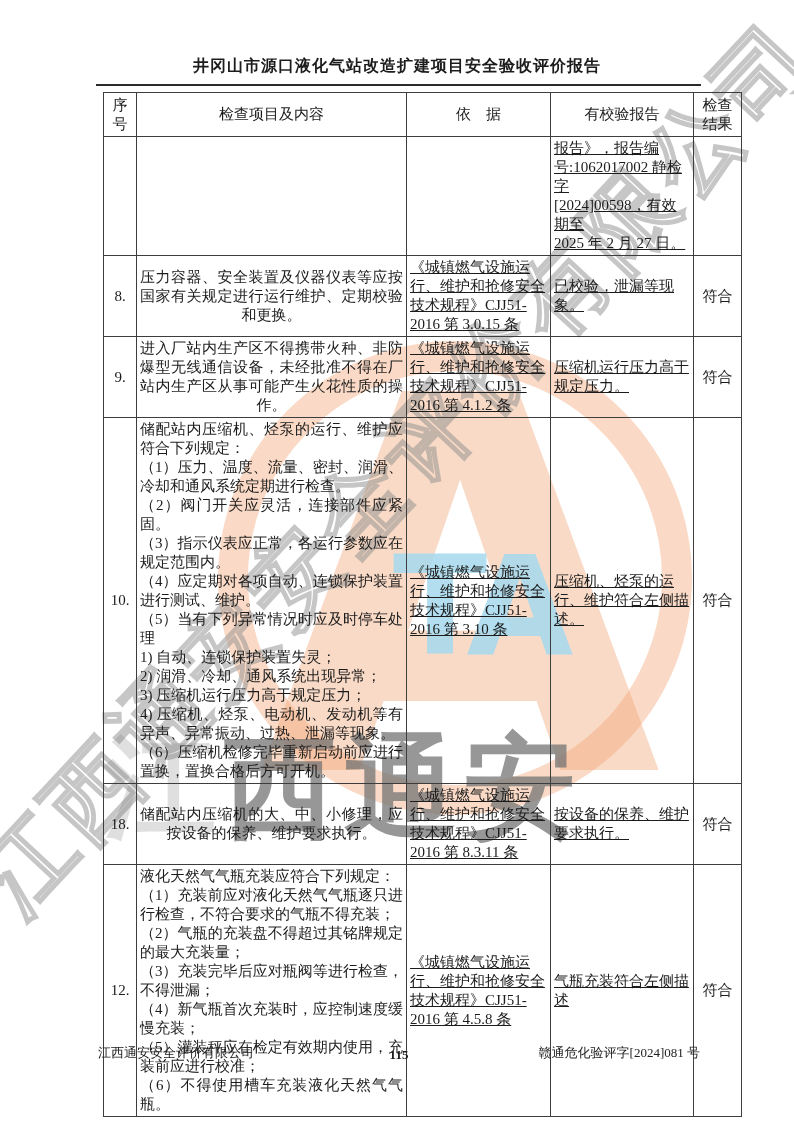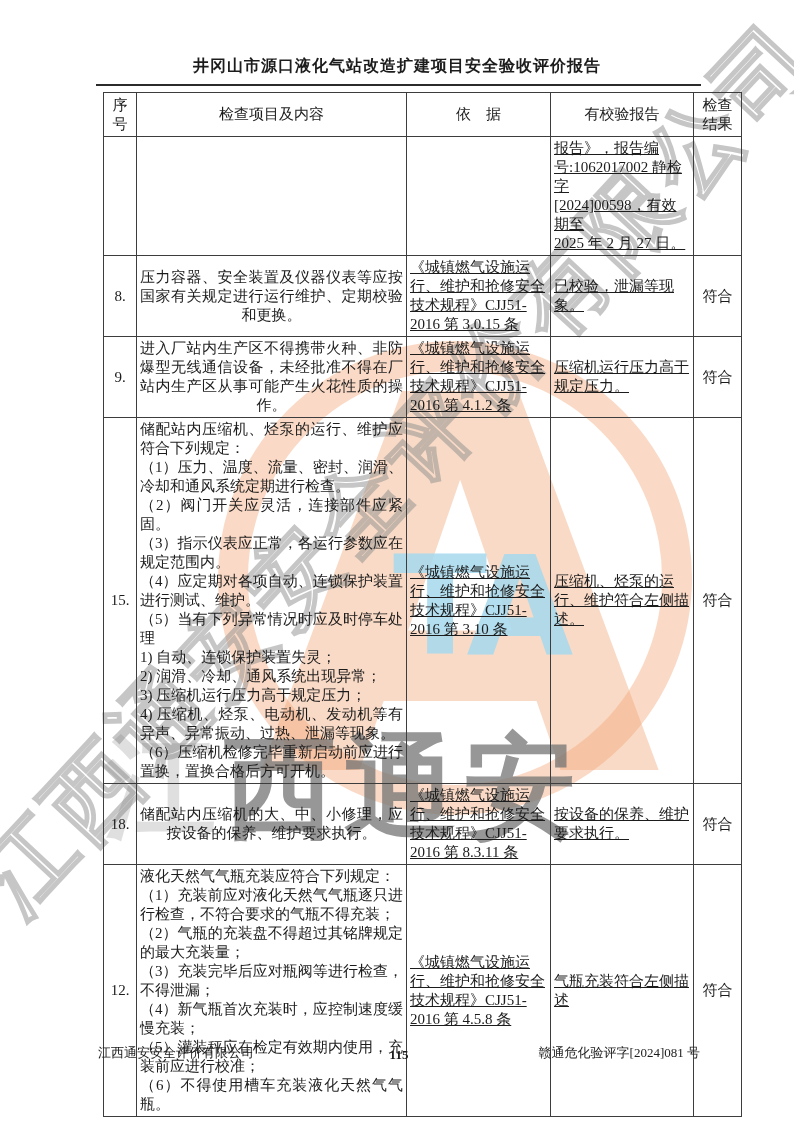--- a/index.html
+++ b/index.html
@@ -128,21 +128,21 @@
         <td class="cell-result">符合</td>
       </tr>
       <tr class="h-r9">
         <td class="cell-no">9.</td>
         <td class="cell-item ctr">进入厂站内生产区不得携带火种、非防爆型无线通信设备，未经批准不得在厂站内生产区从事可能产生火花性质的操作。</td>
         <td class="cell-basis">《城镇燃气设施运行、维护和抢修安全技术规程》CJJ51-2016 第 4.1.2 条</td>
         <td class="cell-actual">压缩机运行压力高于规定压力。</td>
         <td class="cell-result">符合</td>
       </tr>
       <tr class="h-r10">
-        <td class="cell-no">15.</td>
+        <td class="cell-no">10.</td>
         <td class="cell-item">储配站内压缩机、烃泵的运行、维护应符合下列规定：
 （1）压力、温度、流量、密封、润滑、冷却和通风系统定期进行检查。
 （2）阀门开关应灵活，连接部件应紧固。
 （3）指示仪表应正常，各运行参数应在规定范围内。
 （4）应定期对各项自动、连锁保护装置进行测试、维护。
 （5）当有下列异常情况时应及时停车处理
 1) 自动、连锁保护装置失灵；
 2) 润滑、冷却、通风系统出现异常；
 3) 压缩机运行压力高于规定压力；
 4) 压缩机、烃泵、电动机、发动机等有异声、异常振动、过热、泄漏等现象。

